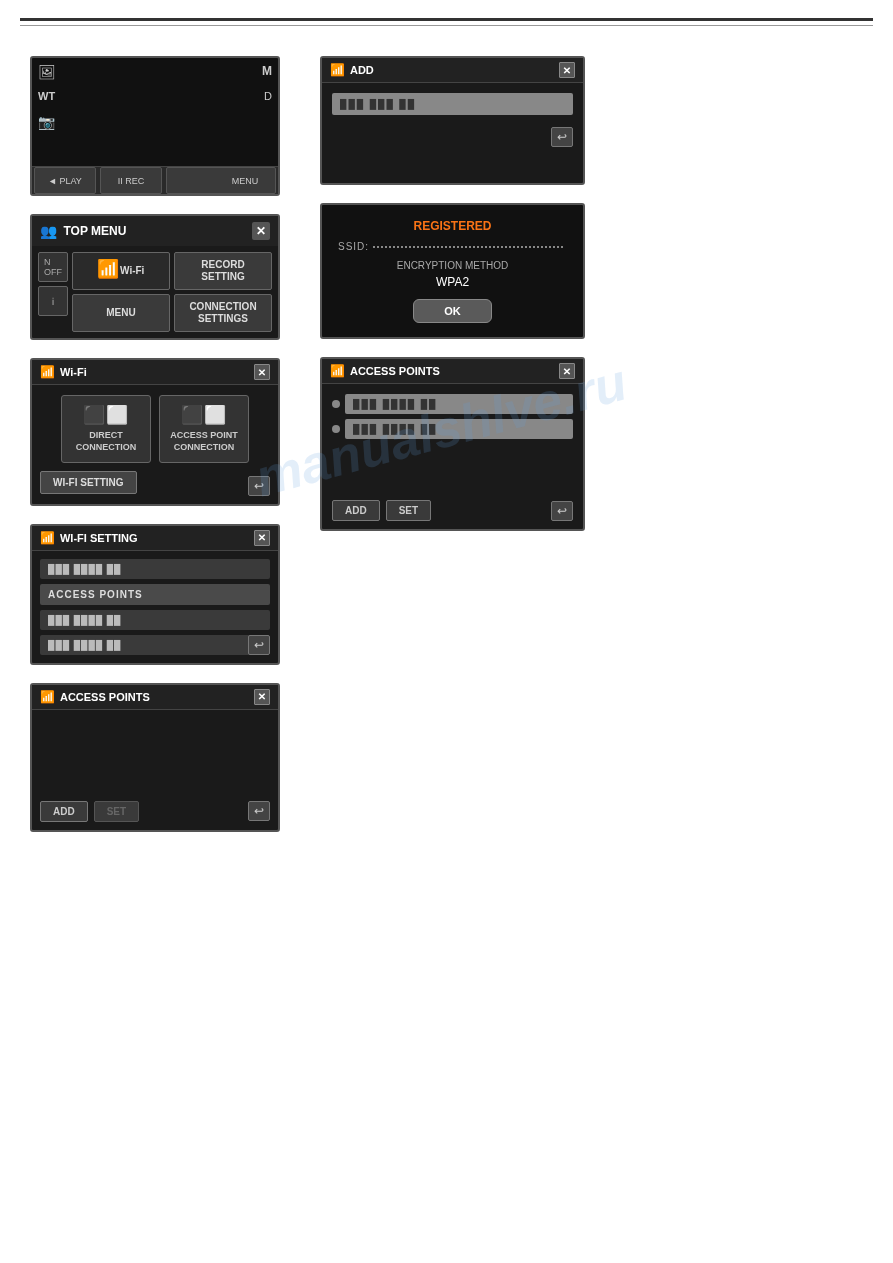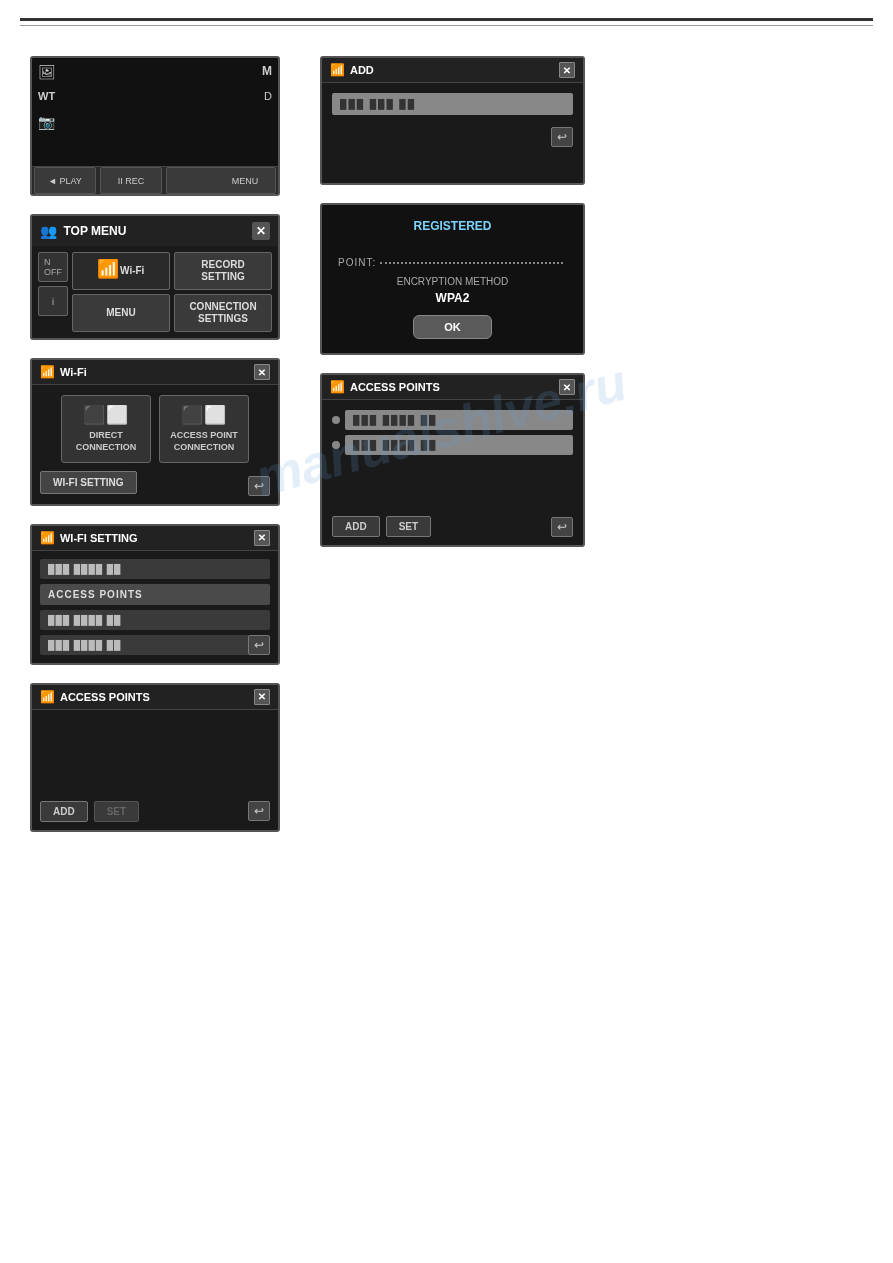--- a/index.html
+++ b/index.html
@@ -444,36 +444,36 @@
       padding: 14px 16px;
       display: flex;
       flex-direction: column;
       align-items: center;
       gap: 4px;
       color: #ddd;
     }
     .registered-title {
       font-size: 12px;
       font-weight: bold;
-      color: #7dd3fc;
-      margin-bottom: 20px;
+      color: #f97316;
+      margin-bottom: 4px;
     }
     .registered-ssid {
       font-size: 10px;
       color: #aaa;
       letter-spacing: 1px;
     }
     .registered-enc-label {
       font-size: 10px;
       color: #aaa;
       margin-top: 4px;
     }
     .registered-enc-value {
       font-size: 12px;
-      font-weight: bold;
+      font-weight: normal;
       color: #fff;
     }
     .registered-ok-btn {
       background: #5a5a5a;
       border: 1px solid #888;
       color: #fff;
       font-size: 11px;
       font-weight: bold;
       padding: 5px 30px;
       border-radius: 6px;
@@ -706,21 +706,21 @@
         <div style="display:flex;justify-content:flex-end;margin-top:4px;">
           <div class="add-back" style="position:relative;right:auto;bottom:auto;">↩</div>
         </div>
       </div>
     </div>
 
     <div class="screen-registered">
       <div class="registered-body">
         <div class="registered-title">REGISTERED</div>
         <div class="ssid-row">
-          <span class="registered-ssid">POINT:</span>
+          <span class="registered-ssid">SSID:</span>
           <span class="dotted-line"></span>
         </div>
         <div class="registered-enc-label">ENCRYPTION METHOD</div>
         <div class="registered-enc-value">WPA2</div>
         <div class="registered-ok-btn">OK</div>
       </div>
     </div>
 
     <div class="screen-ap-right">
       <div class="screen-header">

